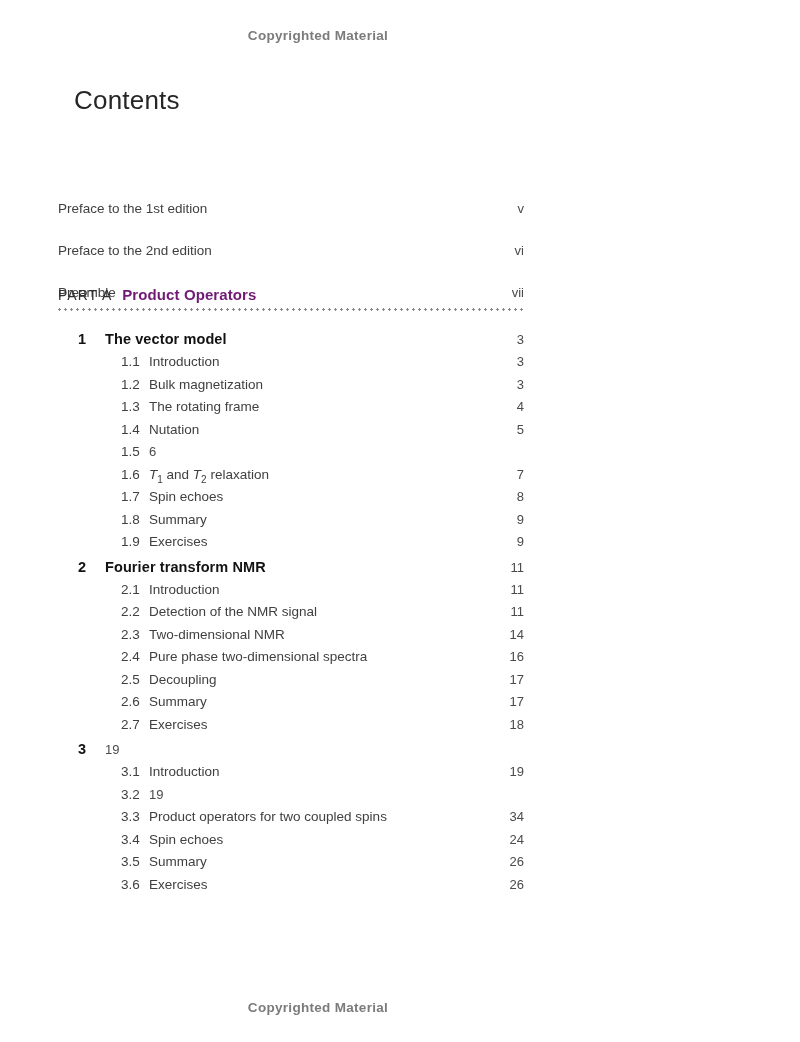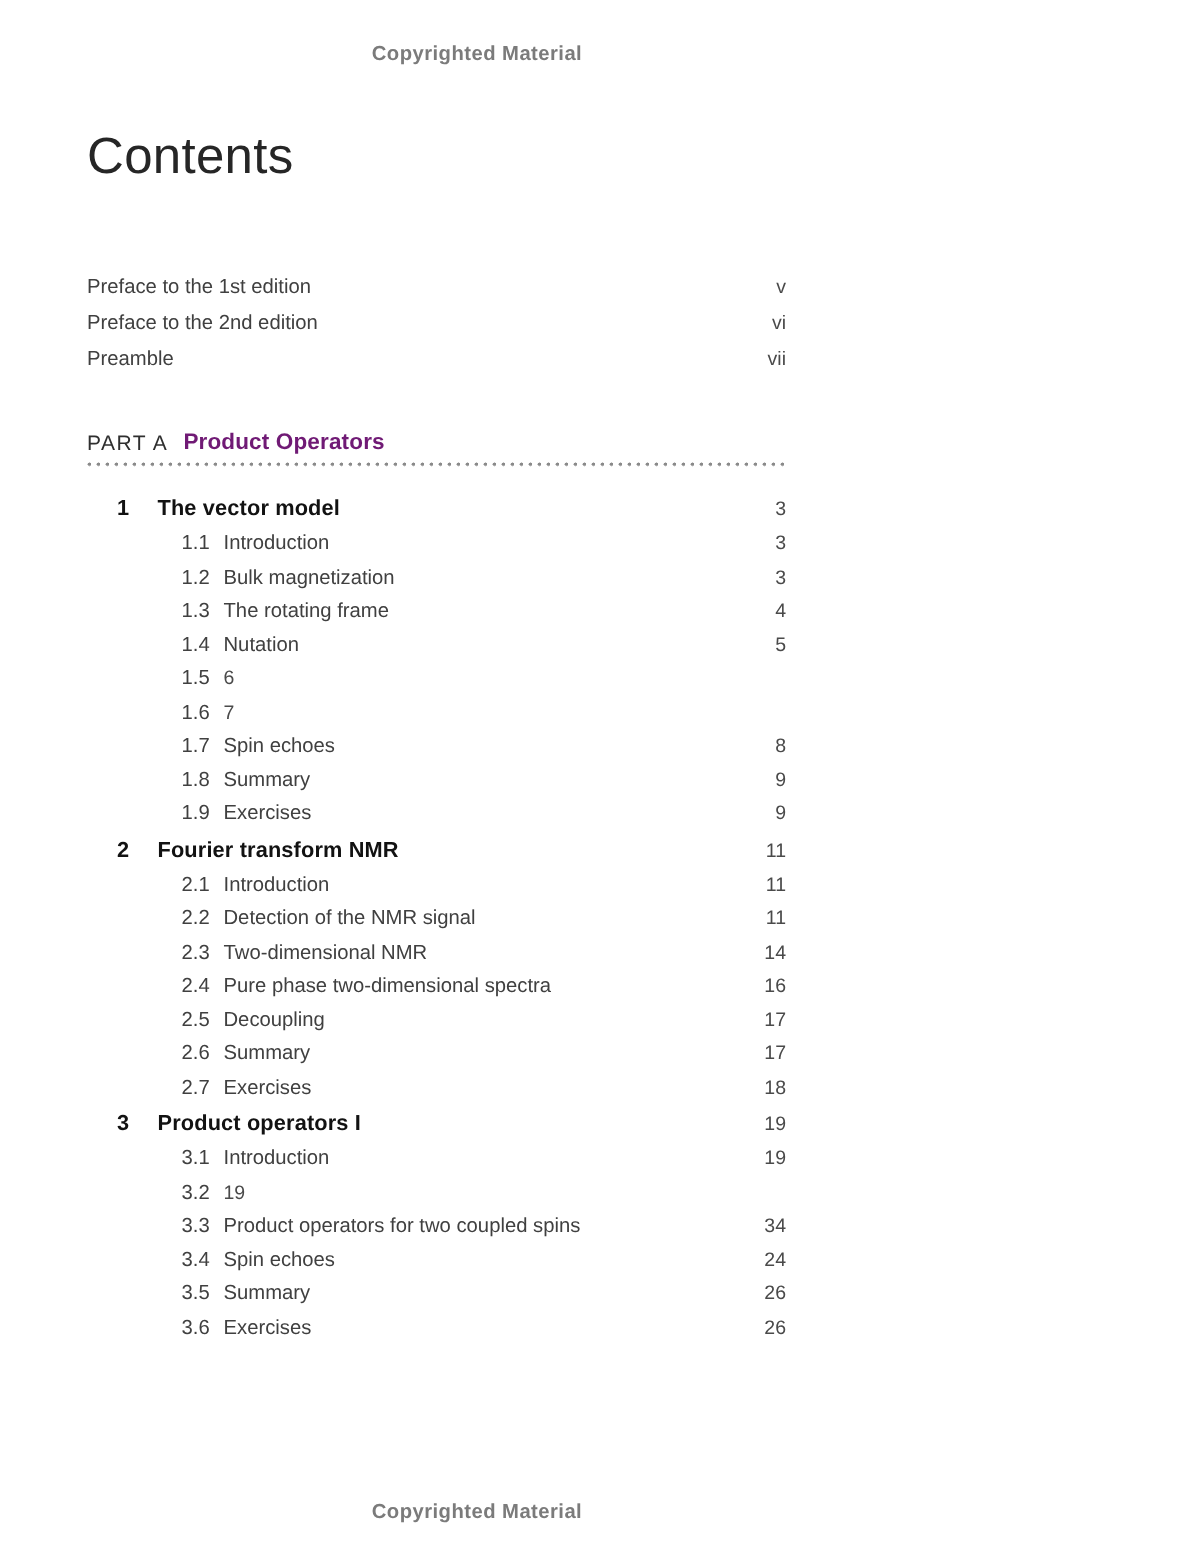--- a/index.html
+++ b/index.html
@@ -26,39 +26,40 @@
   .watermark-bottom { top: 1000px; }
   .content {
     position: absolute;
     left: 58px;
     top: 0;
     width: 466px;
   }
   .page-title {
     position: absolute;
     top: 85px;
-    left: 0;
-    font-size: 34px;
+    left: 16px;
+    font-size: 26px;
     font-weight: 400;
     color: #262626;
     letter-spacing: 0.2px;
   }
   .front-matter {
     position: absolute;
     top: 183px;
     left: 0;
     width: 466px;
   }
   .fm-row {
     display: flex;
     justify-content: space-between;
     align-items: baseline;
     height: 24px;
     font-size: 13.5px;
     color: #404040;
+    margin-top: 18px;
   }
   .fm-page { color: #4a4a4a; font-size: 13px; }
   .toc {
     position: absolute;
     top: 283px;
     left: 0;
     width: 466px;
   }
   .part-heading {
     height: 20px;
@@ -177,20 +178,21 @@
     <span class="section-page">5</span>
   </div>
 
   <div class="section-row">
     <span class="section-number">1.5</span>
     <span class="section-page">6</span>
   </div>
 
   <div class="section-row">
     <span class="section-number">1.6</span>
+    <span class="section-title"><i>T</i><sub>1</sub> and <i>T</i><sub>2</sub> relaxation</span>
     <span class="section-page">7</span>
   </div>
 
   <div class="section-row">
     <span class="section-number">1.7</span>
     <span class="section-title">Spin echoes</span>
     <span class="section-page">8</span>
   </div>
 
   <div class="section-row">
@@ -248,21 +250,20 @@
   </div>
 
   <div class="section-row">
     <span class="section-number">2.7</span>
     <span class="section-title">Exercises</span>
     <span class="section-page">18</span>
   </div>
 
   <div class="chapter-row">
     <span class="chapter-number">3</span>
-    <span class="chapter-title">Product operators I</span>
     <span class="chapter-page">19</span>
   </div>
 
   <div class="section-row">
     <span class="section-number">3.1</span>
     <span class="section-title">Introduction</span>
     <span class="section-page">19</span>
   </div>
 
   <div class="section-row">

